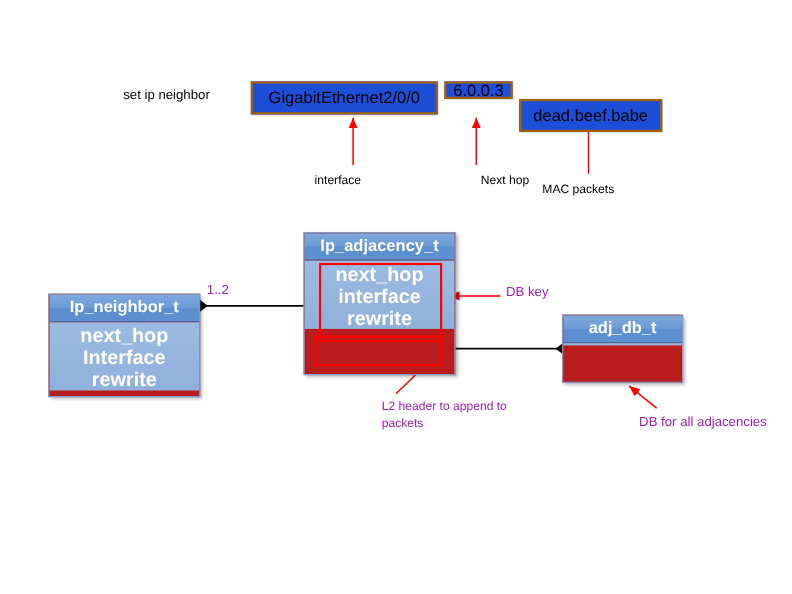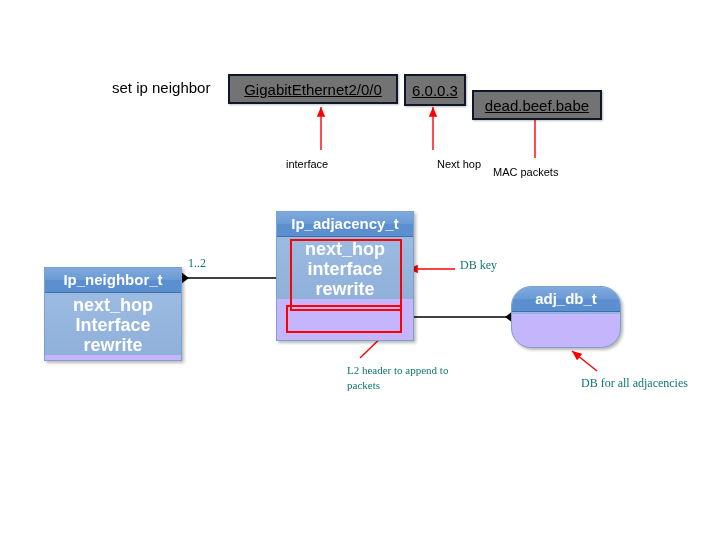--- a/index.html
+++ b/index.html
@@ -19,56 +19,55 @@
     position: absolute;
     left: 0; top: 0;
     width: 720px;
     height: 540px;
   }
   .abs { position: absolute; }
 
   
   .cmd-label {
     left: 112px; top: 79px;
-    font-size: 15px;
+    font-size: 12px;
     color: #000;
     white-space: nowrap;
   }
   .cmd-box {
-    border: 2px solid #0f172a;
-    background: #737373;
+    border: 2px solid #a16207;
+    background: #1d4ed8;
     font-size: 15px;
     color: #000;
     display: flex;
     align-items: center;
     justify-content: center;
     box-sizing: border-box;
     white-space: nowrap;
     box-shadow: 1px 1px 2px rgba(0,0,0,0.25);
-    text-decoration: underline;
   }
   #cmd-arg-interface { left: 228px; top: 74px; width: 170px; height: 30px; }
-  #cmd-arg-nexthop   { left: 404px; top: 74px; width: 62px;  height: 32px; }
+  #cmd-arg-nexthop   { left: 404px; top: 74px; width: 62px;  height: 16px; }
   #cmd-arg-mac       { left: 472px; top: 74px; width: 130px; height: 30px; margin-top: 16px; }
 
   .callout-small {
     font-size: 11px;
     color: #000;
     white-space: nowrap;
   }
   #label-interface   { left: 286px; top: 158px; }
   #label-nexthop     { left: 397px; top: 158px; padding-left: 40px; }
   #label-mac         { left: 493px; top: 166px; }
 
   
   .class-box {
     box-sizing: border-box;
     border: 1px solid #7ba2ce;
     box-shadow: 2px 2px 3px rgba(0,0,0,0.28);
-    background: #c4b5fd;
+    background: #b91c1c;
     overflow: hidden;
   }
   .class-header {
     background: linear-gradient(to bottom, #7fa9dc 0%, #6b9bd6 48%, #5b8fd0 52%, #5b8fd0 100%);
     border-bottom: 1px solid #3f6fa8;
     color: #ffffff;
     font-size: 15px;
     font-weight: bold;
     text-align: center;
     line-height: 24px;
@@ -79,37 +78,36 @@
     color: #ffffff;
     font-size: 18px;
     font-weight: bold;
     text-align: center;
     padding-top: 2px;
   }
   .class-body .field { line-height: 20px; }
 
   #box-ip-neighbor { left: 44px;  top: 231px; width: 138px; height: 94px; margin-top: 36px; }
   #box-ip-adj      { left: 276px; top: 211px; width: 138px; height: 130px; }
-  #box-adj-db      { left: 511px; top: 286px; width: 110px; height: 62px; border-radius: 20px; }
+  #box-adj-db      { left: 511px; top: 286px; width: 110px; height: 62px; }
 
   
   .red-outline {
     border: 2px solid #ff0000;
     box-sizing: border-box;
     background: transparent;
   }
   #hl-db-key  { left: 290px; top: 239px; width: 112px; height: 72px; }
   #hl-rewrite { left: 286px; top: 305px; width: 116px; height: 28px; }
 
   
   .callout-text {
     font-size: 11px;
-    color: #0f766e;
+    color: #a21caf;
     white-space: nowrap;
-    font-family: Liberation Serif, serif;
   }
   #label-db-key { left: 460px; top: 258px; font-size: 12px; }
   #label-l2 { left: 347px; top: 363px; width: 130px; white-space: normal; line-height: 15px; }
   #label-db-all { left: 581px; top: 376px; font-size: 12px; }
   #label-mult { left: 188px; top: 256px; font-size: 12px; }
 </style>
 </head>
 <body>
 
 <svg id="canvas" viewBox="0 0 720 540" xmlns="http://www.w3.org/2000/svg">

